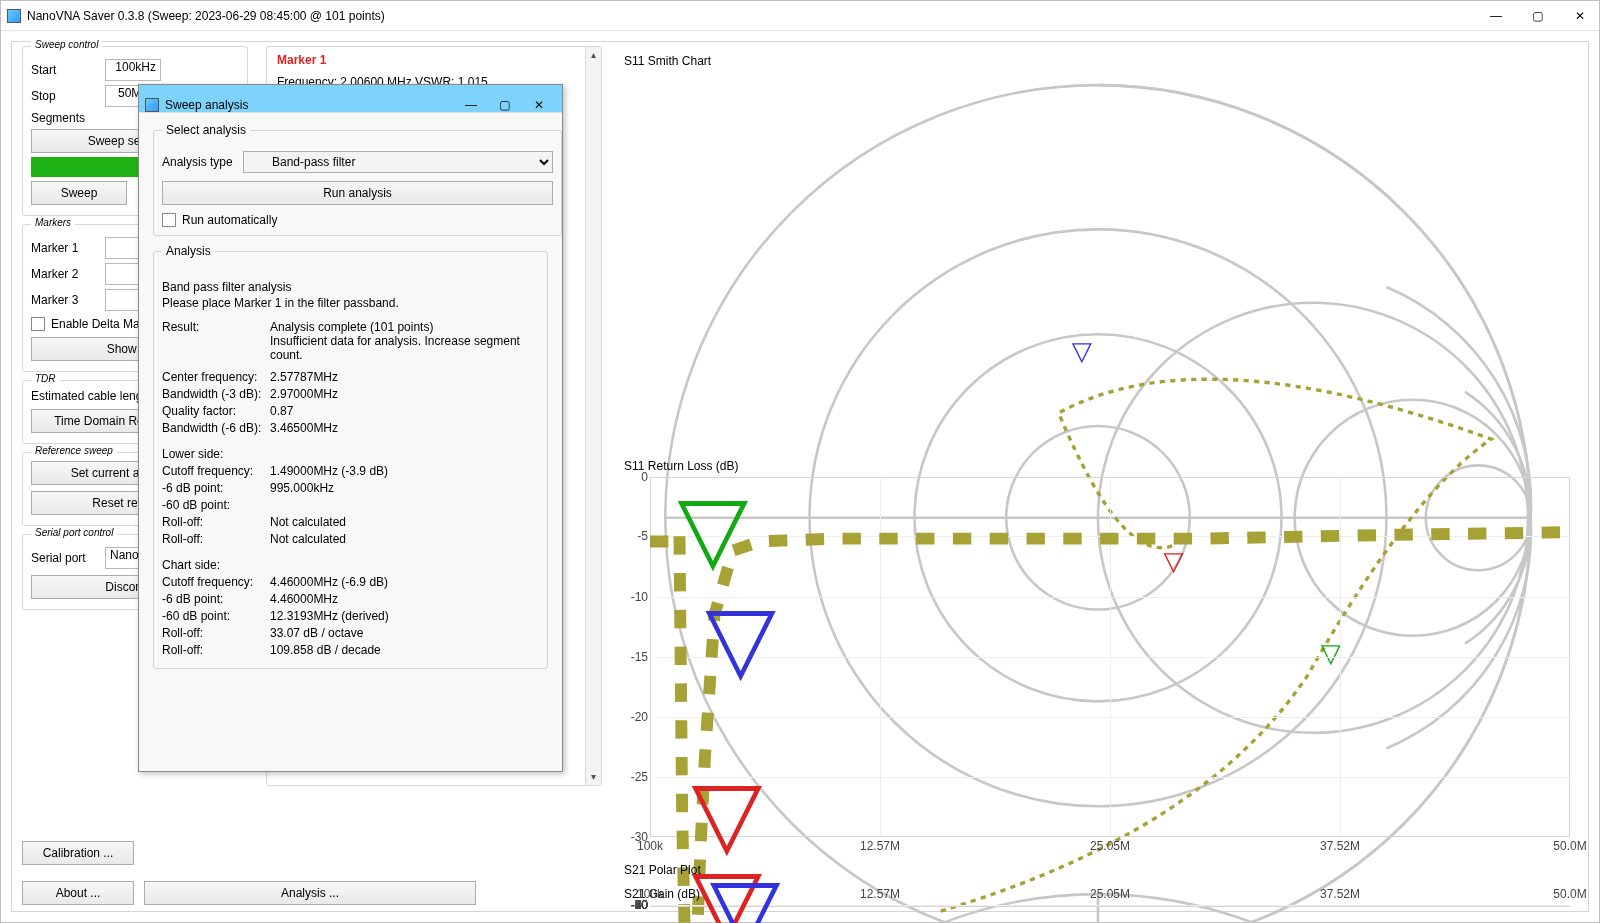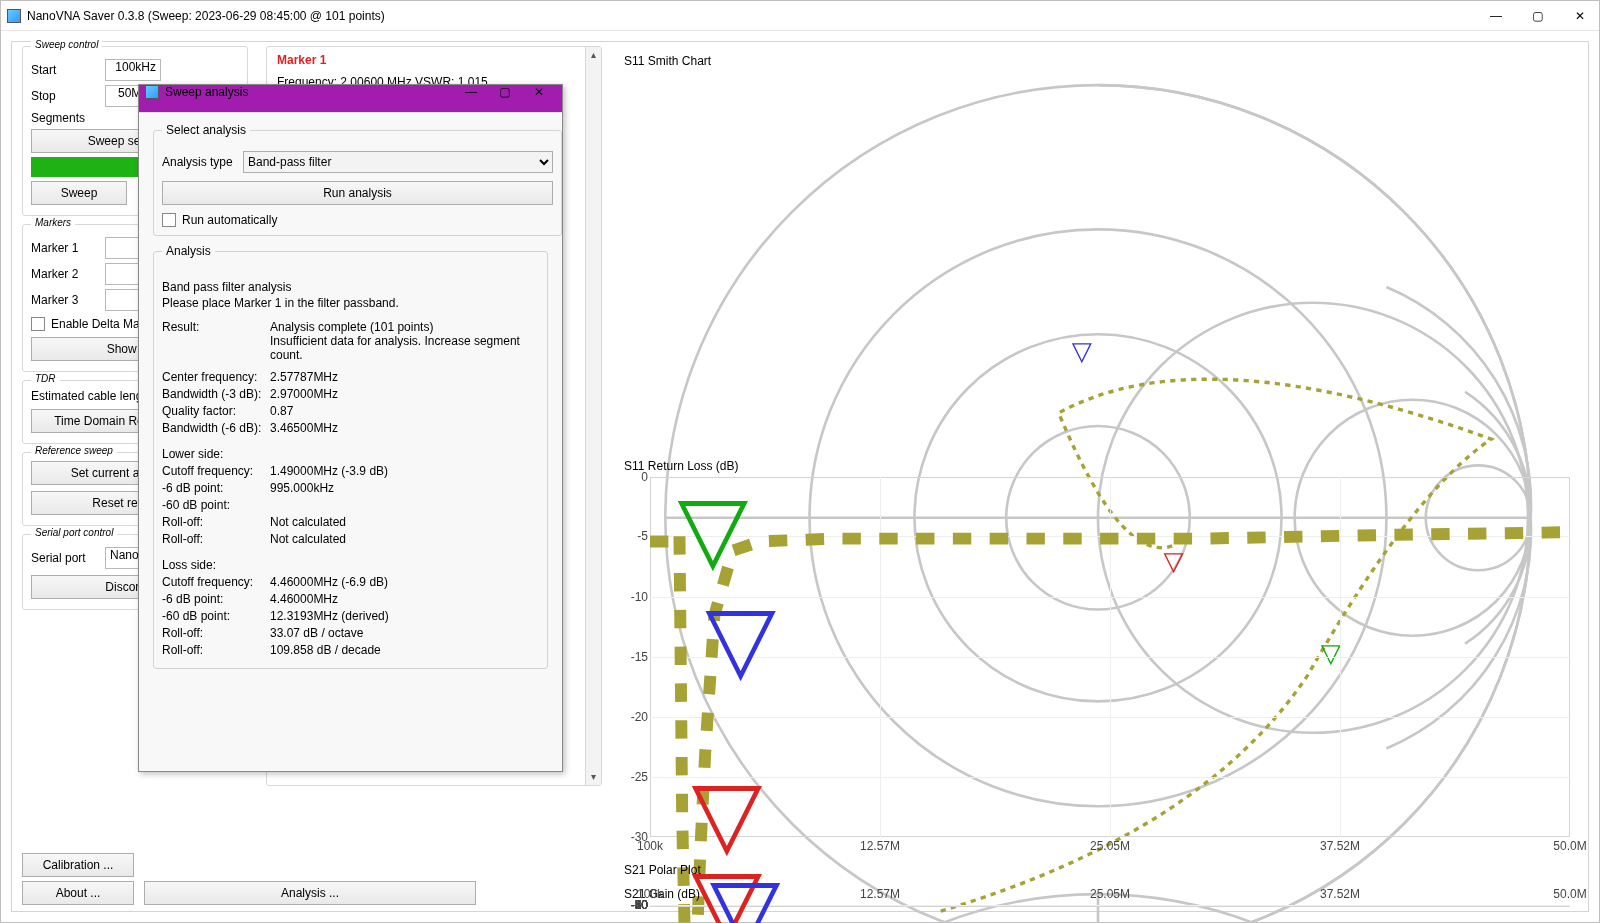--- a/index.html
+++ b/index.html
@@ -61,28 +61,28 @@
   svg        { position:absolute; inset:0; }
   .trace     { fill:none; stroke:#a7a235; stroke-width:1.3; stroke-dasharray:2 2; }
   .mk        { font-size:10px; }
   .mk.r      { fill:#d22; } .mk.g { fill:#1a1; } .mk.b { fill:#33d; }
 
   
   .smith     { stroke:#c7c7c7; fill:none; stroke-width:1; }
 
   
   .dlg       { position:absolute; top:84px; left:138px; width:425px; height:688px; border:1px solid #888; background:#f8f8f8; box-shadow:2px 2px 6px rgba(0,0,0,0.25);}
-  .dlg .tb   { height:28px; display:flex; align-items:flex-start; padding:0 6px; background:#a21caf; border-bottom:1px solid #e0e0e0;}
+  .dlg .tb   { height:28px; display:flex; align-items:flex-end; padding:0 6px; background:#7dd3fc; border-bottom:1px solid #e0e0e0;}
   .dlg .tb .app-ico{margin-right:6px;}
   .dlg .tb .title{flex:1;}
   .dlg .tb .winbtn{width:34px; text-align:center;}
   .dlg .body { padding:10px 14px; }
   .dlg fieldset{border:1px solid #d4d4d4; border-radius:3px; padding:10px 8px 8px 8px; margin:0 0 8px 0;}
   .dlg legend{padding:0 4px;}
-  .dlg select{width:310px; height:22px; border:1px solid #adadad; background:#f3f3f3;}
+  .dlg select{width:310px; height:22px; border:1px solid #adadad; background:#f3f3f3;padding-left:24px;}
   .dlg .run  { width:100%; }
   .dlg .kv   { display:flex; gap:8px; margin:3px 0; }
   .dlg .kv .k{ width:100px; }
   .dlg .kv .v{ flex:1; }
   .dlg .sec  { margin-top:8px; }
   .dlg .sub  { margin:12px 0 2px 0; }
   .dlg .note { margin:2px 0 10px 0; }
 </style>
 </head>
 <body>
@@ -169,21 +169,21 @@
         <div style="margin-top:8px">Frequency:  2.00600 MHz    VSWR:            1.015</div>
       </div>
       <div class="midscroll">
         <div class="arrow">▴</div>
         <div style="flex:1"></div>
         <div class="arrow">▾</div>
       </div>
     </div>
 
     <div class="bottom">
-      <div style="display:flex;flex-direction:column;gap:4px">
+      <div style="display:flex;flex-direction:column;gap:16px">
         <div class="btn about">Calibration ...</div>
         <div class="btn about">About ...</div>
       </div>
       <div class="btn analysis" style="align-self:flex-end">Analysis ...</div>
     </div>
 
     <div class="charts">
 
       <div class="chart">
         <h4>S11 Smith Chart</h4>
@@ -393,21 +393,21 @@
         </div>
       <div class="kv">
           <div class="k">Roll-off:</div>
           <div class="v">Not calculated</div>
         </div>
       <div class="kv">
           <div class="k">Roll-off:</div>
           <div class="v">Not calculated</div>
         </div>
 
-      <div class="sub">Loss side:</div>
+      <div class="sub">Chart side:</div>
       <div class="kv">
           <div class="k">Cutoff frequency:</div>
           <div class="v">4.46000MHz (-6.9 dB)</div>
         </div>
       <div class="kv">
           <div class="k">-6 dB point:</div>
           <div class="v">4.46000MHz</div>
         </div>
       <div class="kv">
           <div class="k">-60 dB point:</div>

